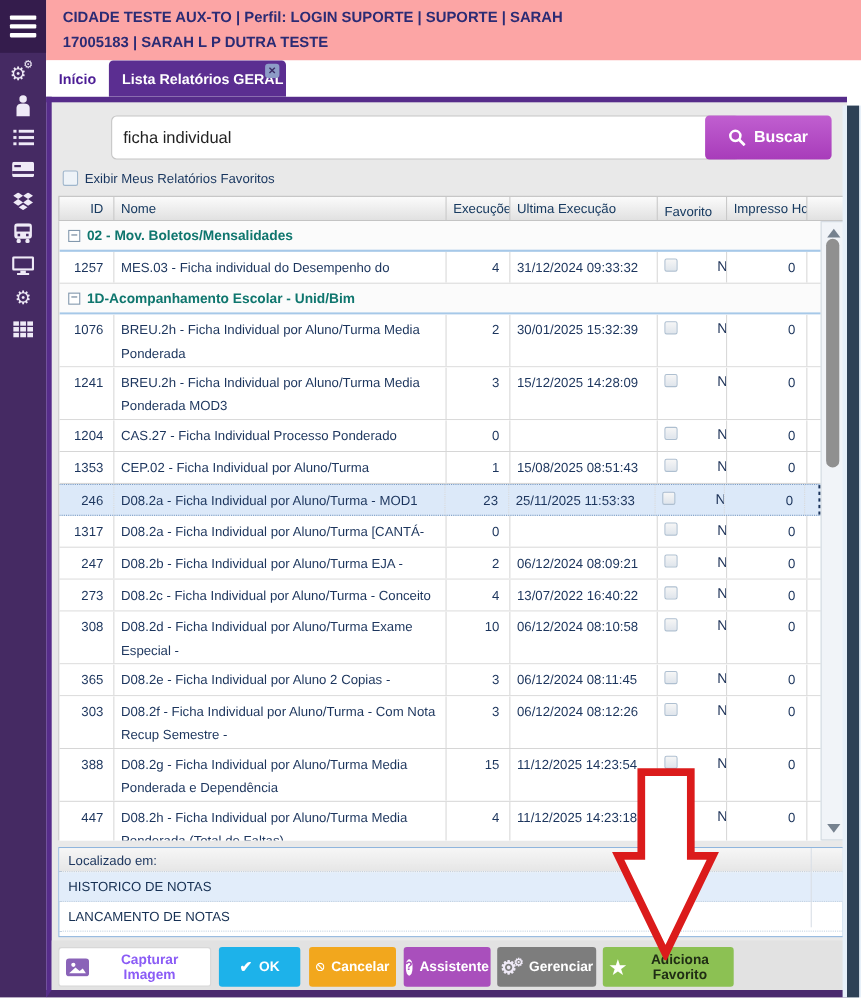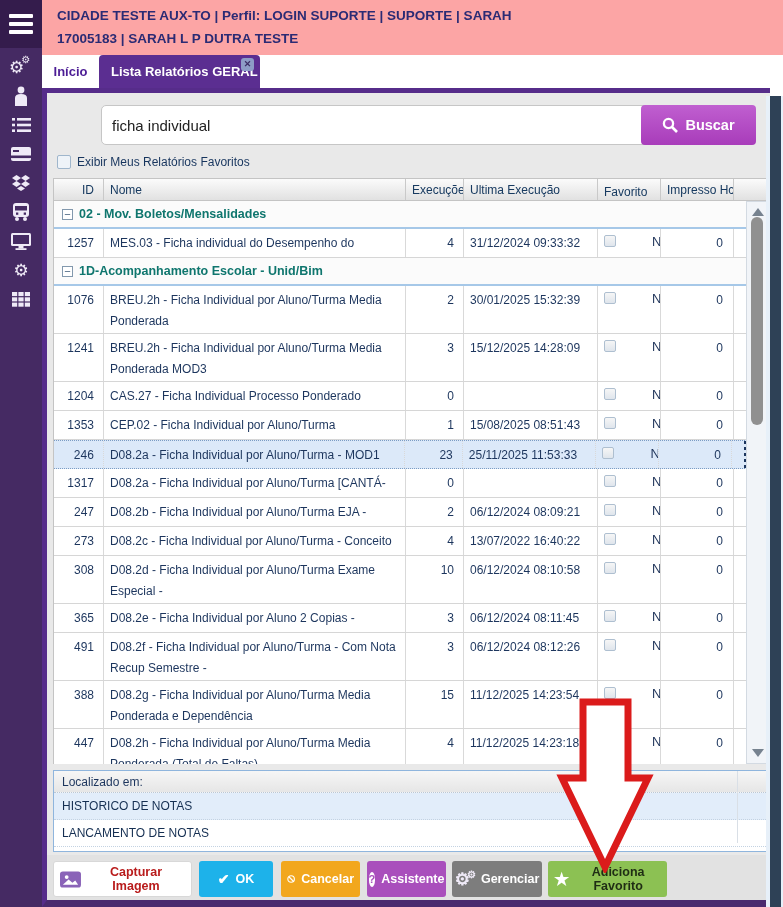--- a/index.html
+++ b/index.html
@@ -102,21 +102,21 @@
   .locvline{position:absolute;right:28px;top:0;bottom:8px;border-left:1px solid #d9dfe6;}
   .locitem{height:27px;display:flex;align-items:center;padding-left:8px;font-size:12px;
            color:#152f52;border-bottom:1px dotted #c3d2e2;cursor:pointer;}
   .locitem.alt{background:#e2edfa;}
 
   
   .btnbar{position:absolute;left:0;top:762px;width:723px;height:45px;background:#e2e2e2;}
   .fbtn{position:absolute;top:6px;height:36px;border:none;border-radius:3px;display:flex;
         align-items:center;justify-content:center;gap:6px;font-size:12.5px;font-weight:bold;
         color:#fff;cursor:pointer;font-family:"Liberation Sans",sans-serif;}
-  .b-cap{left:6px;width:139px;background:#fff;color:#b91c1c;border:1px solid #d8d8d8;}
+  .b-cap{left:6px;width:139px;background:#fff;color:#8b5cf6;border:1px solid #d8d8d8;}
   .b-ok{left:152px;width:74px;background:#1db2ea;}
   .b-can{left:234px;width:79px;background:#f2a71d;}
   .b-ass{left:320px;width:79px;background:#a94fbc;}
   .b-ger{left:405px;width:90px;background:#7d7d7d;gap:2px;}
   .b-fav{left:501px;width:119px;background:#8cc153;color:#1f2d14;}
   .qcircle{width:15px;height:15px;border-radius:50%;background:#fff;color:#a94fbc;
            font-weight:bold;font-size:11px;line-height:15px;text-align:center;}
   .star{font-size:17px;line-height:17px;color:#fff;}
   .chk{font-size:14px;line-height:14px;color:#fff;}
 
@@ -388,21 +388,21 @@
             <div class="cell c-exec">3</div>
             <div class="cell c-ult">06/12/2024 08:11:45</div>
             <div class="cell c-fav">
               <div class="cb"></div>
               <div class="navtxt">NÃO</div>
             </div>
             <div class="cell c-imp">0</div>
             <div class="cell c-fill"></div>
           </div>
           <div class="trow tall">
-            <div class="cell c-id">491</div>
+            <div class="cell c-id">303</div>
             <div class="cell c-nome">D08.2f - Ficha Individual por Aluno/Turma - Com Nota Recup Semestre -</div>
             <div class="cell c-exec">3</div>
             <div class="cell c-ult">06/12/2024 08:12:26</div>
             <div class="cell c-fav">
               <div class="cb"></div>
               <div class="navtxt">NÃO</div>
             </div>
             <div class="cell c-imp">0</div>
             <div class="cell c-fill"></div>
           </div>

